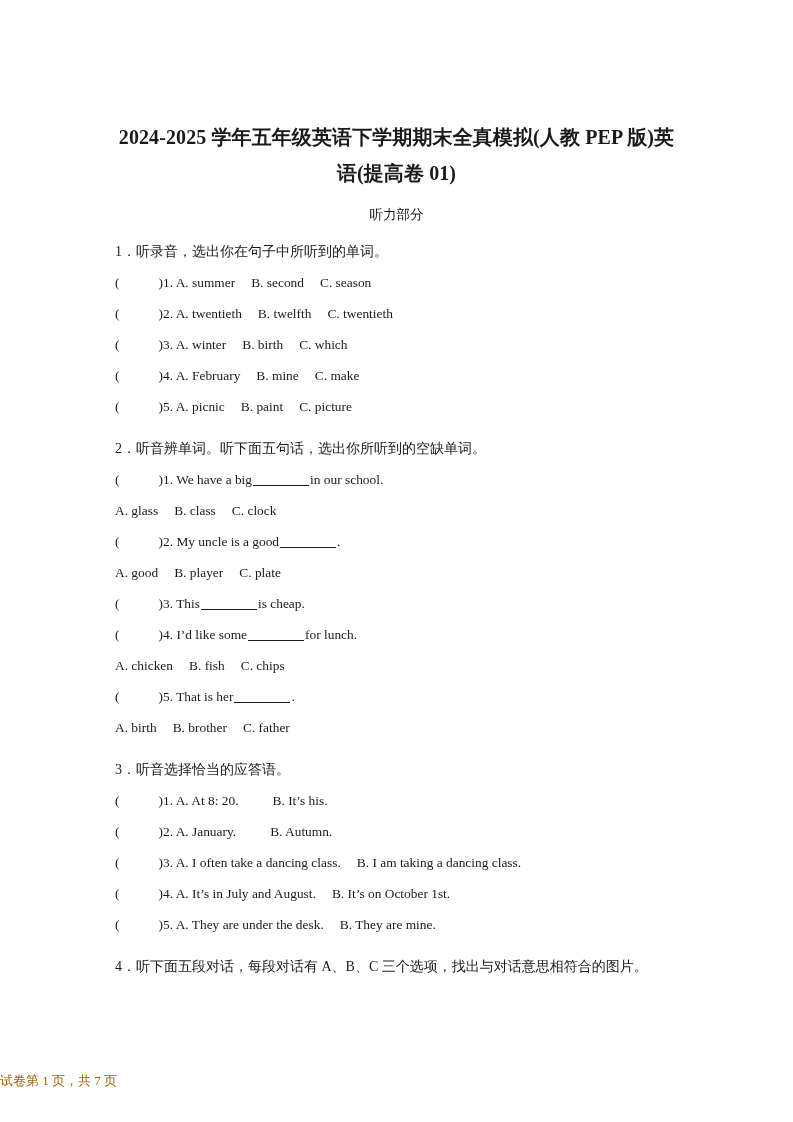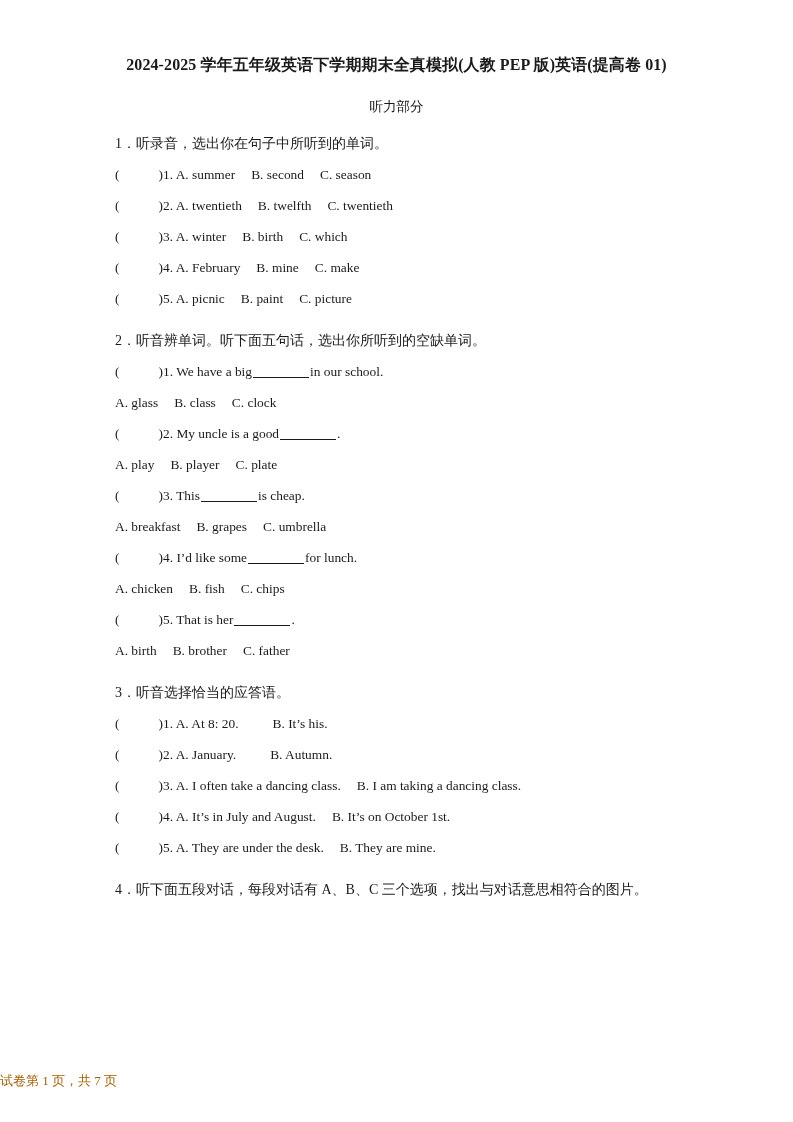--- a/index.html
+++ b/index.html
@@ -19,22 +19,22 @@
   .page {
     position: relative;
     width: 793px;
     height: 1122px;
     box-sizing: border-box;
     padding: 0 115px 0 115px;
   }
   
   .doc-title {
     margin: 0;
-    padding-top: 47px;
-    font-size: 16px;
+    padding-top: 119px;
+    font-size: 20px;
     font-weight: bold;
     line-height: 36px;
     text-align: center;
     letter-spacing: 0.1px;
     word-break: break-word;
   }
   
   .section-heading {
     text-align: center;
     font-size: 13.5px;
@@ -128,28 +128,25 @@
       <span class="paren"><span class="lp">(</span><span class="rp">)</span></span><span>1. We have a big</span><span class="blank"></span><span>in our school.</span>
     </p>
     <p class="option-row">
       <span>A. glass</span><span class="gap-md"></span><span>B. class</span><span class="gap-md"></span><span>C. clock</span>
     </p>
 
     <p class="item-row">
       <span class="paren"><span class="lp">(</span><span class="rp">)</span></span><span>2. My uncle is a good</span><span class="blank"></span><span>.</span>
     </p>
     <p class="option-row">
-      <span>A. play</span><span class="gap-md"></span><span>B. player</span><span class="gap-md"></span><span>C. plate</span>
+      <span>A. good</span><span class="gap-md"></span><span>B. player</span><span class="gap-md"></span><span>C. plate</span>
     </p>
 
     <p class="item-row">
       <span class="paren"><span class="lp">(</span><span class="rp">)</span></span><span>3. This</span><span class="blank"></span><span>is cheap.</span>
-    </p>
-    <p class="option-row">
-      <span>A. breakfast</span><span class="gap-md"></span><span>B. grapes</span><span class="gap-md"></span><span>C. umbrella</span>
     </p>
 
     <p class="item-row">
       <span class="paren"><span class="lp">(</span><span class="rp">)</span></span><span>4. I’d like some</span><span class="blank"></span><span>for lunch.</span>
     </p>
     <p class="option-row">
       <span>A. chicken</span><span class="gap-md"></span><span>B. fish</span><span class="gap-md"></span><span>C. chips</span>
     </p>
 
     <p class="item-row">

